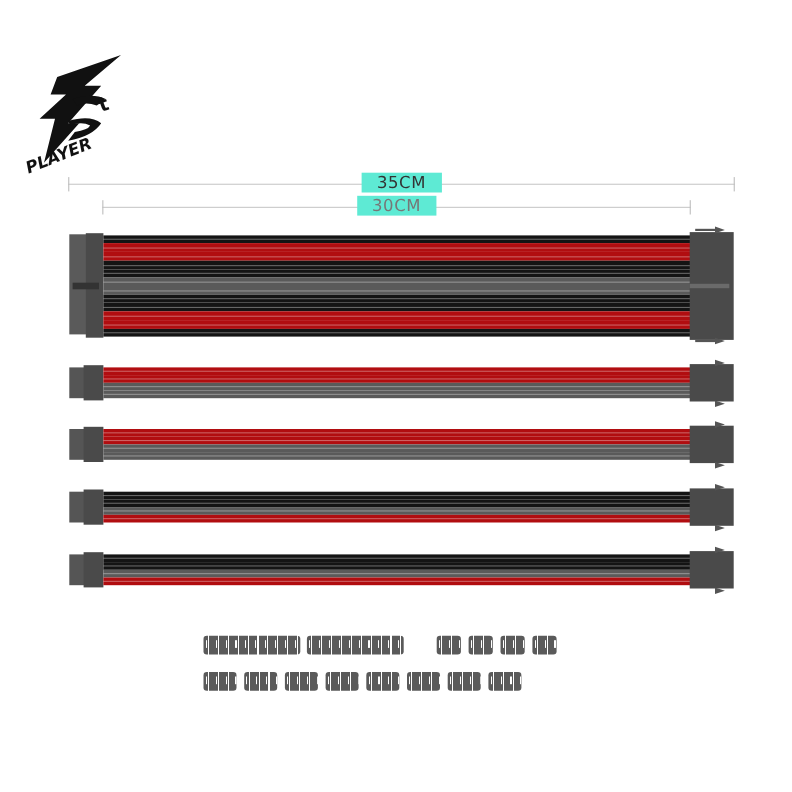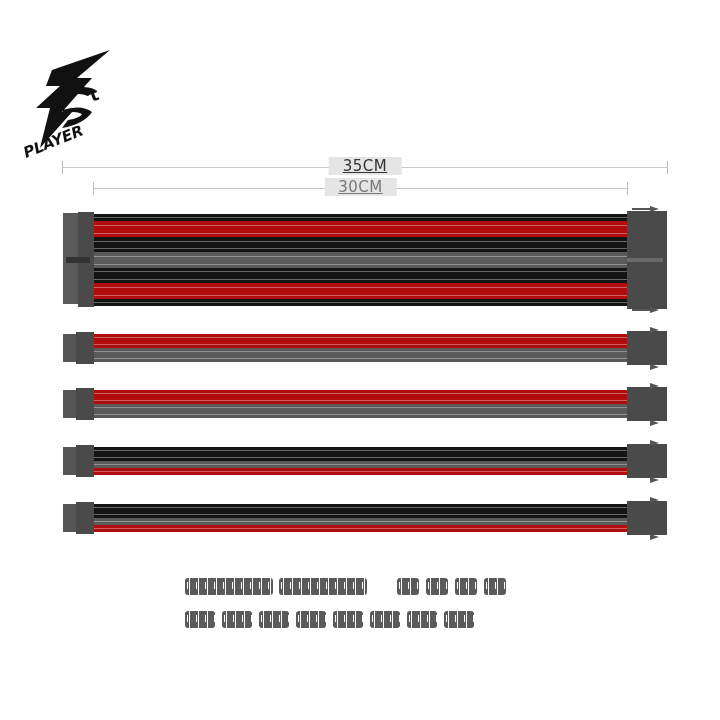--- a/index.html
+++ b/index.html
@@ -2,21 +2,21 @@
 <html><head>
 <meta charset="utf-8">
 <style>
   html,body{margin:0;padding:0;}
   body{width:720px;height:720px;background:#ffffff;position:relative;overflow:hidden;font-family:"DejaVu Sans","Liberation Sans",sans-serif;}
   .logo{position:absolute;left:22px;top:50px;width:95px;height:110px;}
   .dim{position:absolute;height:14px;}
   .dim .line{position:absolute;top:7px;left:0;right:0;height:1px;background:#c9c9c9;}
   .dim .tick{position:absolute;top:1px;width:1px;height:13px;background:#bdbdbd;}
   .dim .tick.l{left:0;} .dim .tick.r{right:0;}
-  .dim .label{position:absolute;top:-3px;left:50%;transform:translateX(-50%);background:#e5e5e5;padding:0 14px;font-size:15px;letter-spacing:0.5px;text-decoration:underline;}
+  .dim .label{position:absolute;top:-3px;left:50%;transform:translateX(-50%);background:#5eead4;padding:0 14px;font-size:15px;letter-spacing:0.5px;}
   .dim35 .label{color:#333;}
   .dim30 .label{color:#777;}
   .cable{position:absolute;}
   .strand{position:absolute;left:0;right:0;}
   .strand::after{content:"";position:absolute;left:0;right:0;top:45%;height:1px;background:rgba(255,255,255,0.35);}
   .s-black{background:#141414;}
   .s-red{background:#b10d10;}
   .s-gray{background:#5a5a5a;}
   .plug{position:absolute;background:#4a4a4a;}
   .latch{position:absolute;width:0;height:0;border-left:9px solid #555;border-top:3px solid transparent;border-bottom:3px solid transparent;}

